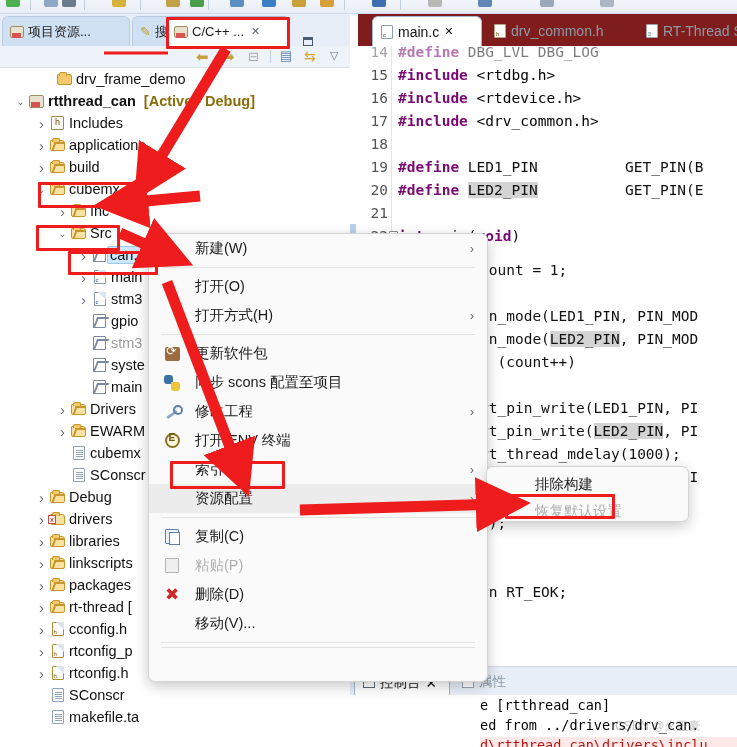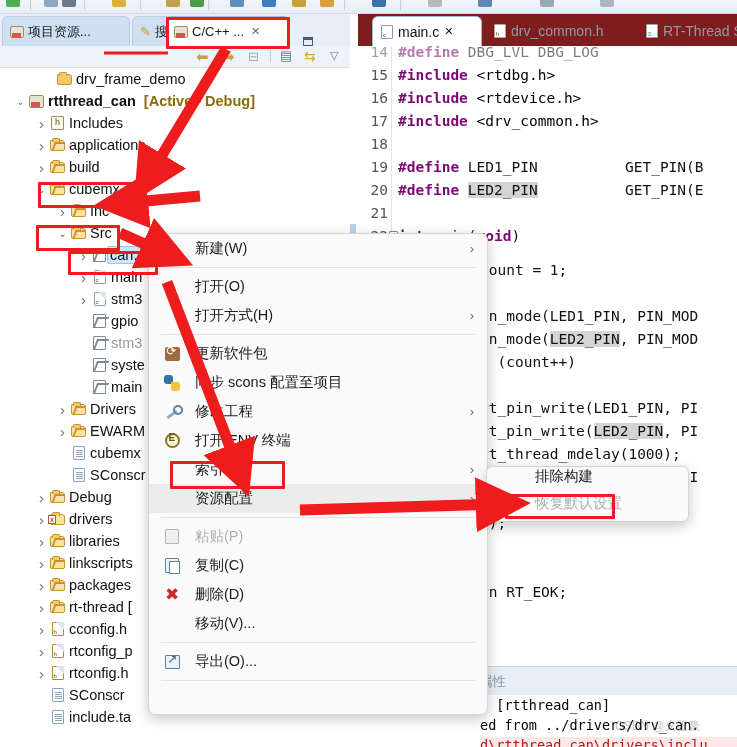--- a/index.html
+++ b/index.html
@@ -275,21 +275,21 @@
   .ic-imp::after { content: "↙"; position: absolute; left: 2px; top: -4px; font-size: 12px; color: #3c5d85; }
   .ic-exp::after { content: "↗"; position: absolute; left: 2px; top: -4px; font-size: 12px; color: #3c5d85; }
 
   
   .submenu {
     position: absolute; left: 486px; top: 466px; width: 203px;
     background: #fafafa; border: 1px solid #d4d4d4; border-radius: 7px;
     box-shadow: 0 4px 14px rgba(0,0,0,0.22); overflow: hidden;
     font-size: 14.5px; z-index: 25;
   }
-  .sbi { height: 27px; display: flex; align-items: flex-start; padding-left: 48px; color: #1a1a1a; white-space: nowrap; }
+  .sbi { height: 27px; display: flex; align-items: flex-end; padding-left: 48px; color: #1a1a1a; white-space: nowrap; }
   .sbi.disabled { color: #b0b0b0; }
 
   
   .ann { position: absolute; z-index: 40; pointer-events: none; }
   .redbox { border: 3px solid #ee1c1c; border-radius: 1px; }
   svg.arrowlayer { position: absolute; left: 0; top: 0; width: 737px; height: 747px; z-index: 45; pointer-events: none; }
 
   .watermark {
     position: absolute; z-index: 50; color: rgba(120,120,120,0.45);
     font-size: 12px; white-space: nowrap; pointer-events: none;
@@ -601,21 +601,21 @@
           <span class="ic-plain"></span>
         </span>
         <span class="lbl">SConscr</span>
       </div>
       <div class="trow" style="top: 638px;">
         <span style="width: 35px; flex: 0 0 auto;"></span>
         <span class="arr"></span>
         <span class="ico">
           <span class="ic-plain"></span>
         </span>
-        <span class="lbl">include.ta</span>
+        <span class="lbl">makefile.ta</span>
       </div>
     </div>
 
   <div class="editor-area">
 
     <div class="edtabs">
       <div class="etab active" style="left:14px;width:110px;">
         <span class="ic-mini">
             <span class="t">c</span>
           </span>
@@ -725,48 +725,42 @@
       </div>
       <div class="mi">
         <span>索引</span>
         <span class="chev">›</span>
       </div>
       <div class="mi hover">
         <span>资源配置</span>
         <span class="chev">›</span>
       </div>
       <div class="msep"></div>
+      <div class="mi">
+        <span class="mico">
+          <span class="ic-copy"></span>
+        </span>
+        <span>复制(C)</span>
+      </div>
       <div class="mi disabled">
         <span class="mico">
           <span class="ic-paste"></span>
         </span>
         <span>粘贴(P)</span>
       </div>
       <div class="mi">
         <span class="mico">
-          <span class="ic-copy"></span>
-        </span>
-        <span>复制(C)</span>
-      </div>
-      <div class="mi">
-        <span class="mico">
           <span class="ic-del">✖</span>
         </span>
         <span>删除(D)</span>
       </div>
       <div class="mi">
         <span>移动(V)...</span>
       </div>
       <div class="msep"></div>
-      <div class="mi">
-        <span class="mico">
-          <span class="ic-exp"></span>
-        </span>
-        <span>导出(O)...</span>
-      </div>
       <div class="msep"></div>
       <div class="mi"></div>
     </div>
 
   <div class="submenu" id="submenu">
       <div class="sbi">
         <span>排除构建</span>
       </div>
       <div class="sbi disabled">
         <span>恢复默认设置</span>

